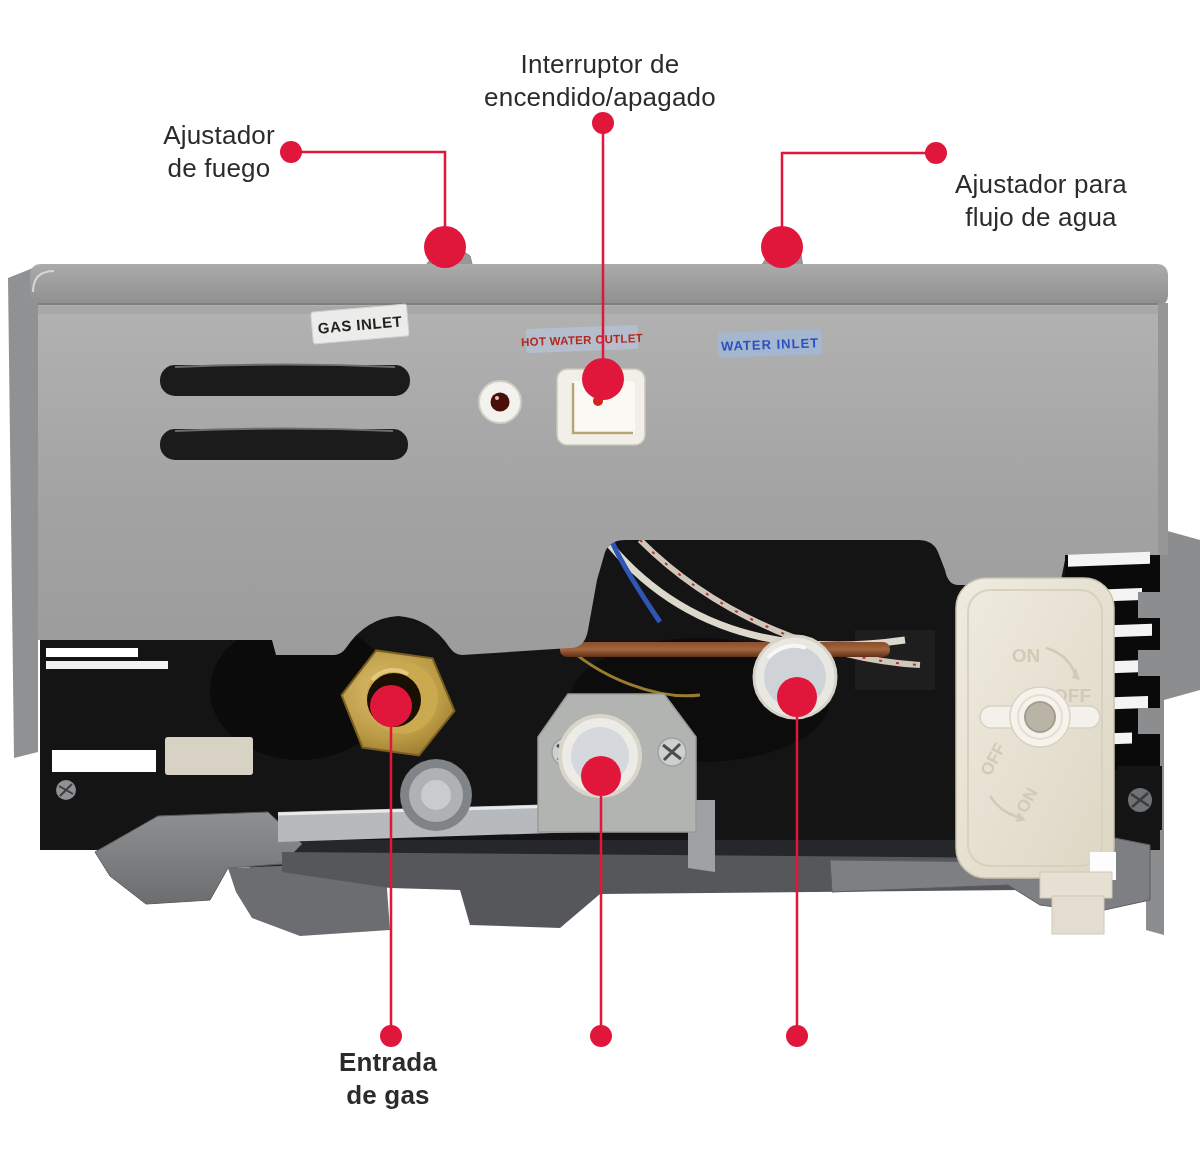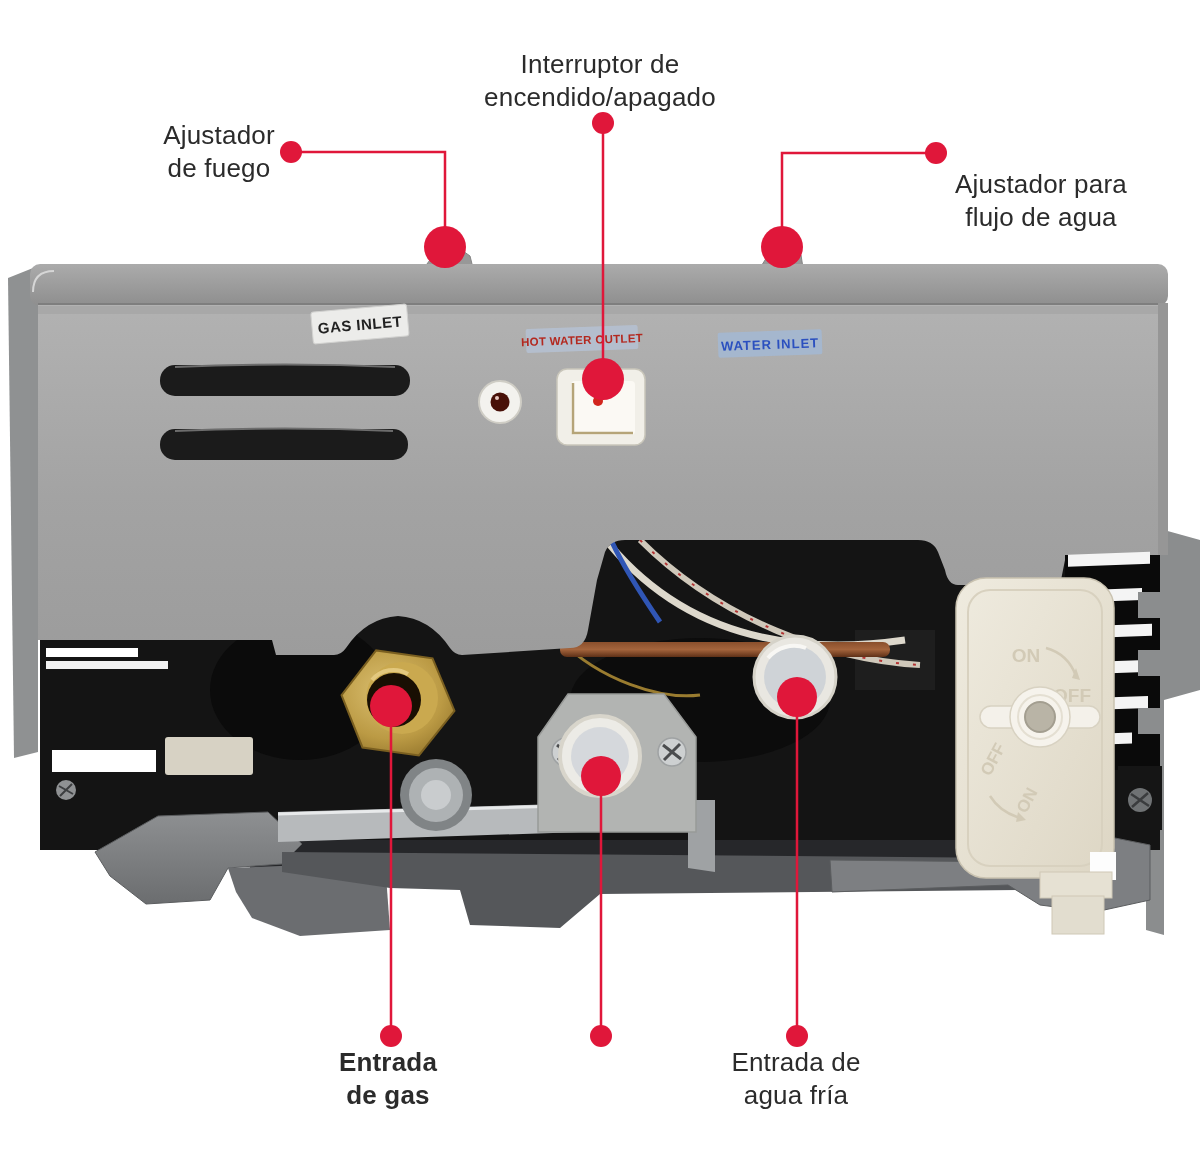--- a/index.html
+++ b/index.html
@@ -275,15 +275,13 @@
   <div class="callout-label" style="left:450px;top:48px;width:300px;">Interruptor de
 encendido/apagado</div>
 
   <div class="callout-label" style="left:926px;top:126px;width:230px;margin-top:42px;">Ajustador para
 flujo de agua</div>
 
   <div class="callout-label" style="left:288px;top:1046px;width:200px;font-weight:bold;">Entrada
 de gas</div>
 
 
-  <div class="callout-label" style="left:690px;top:1046px;width:212px;">Entrada de
-agua fría</div>
 </div>
 
 </body></html>

